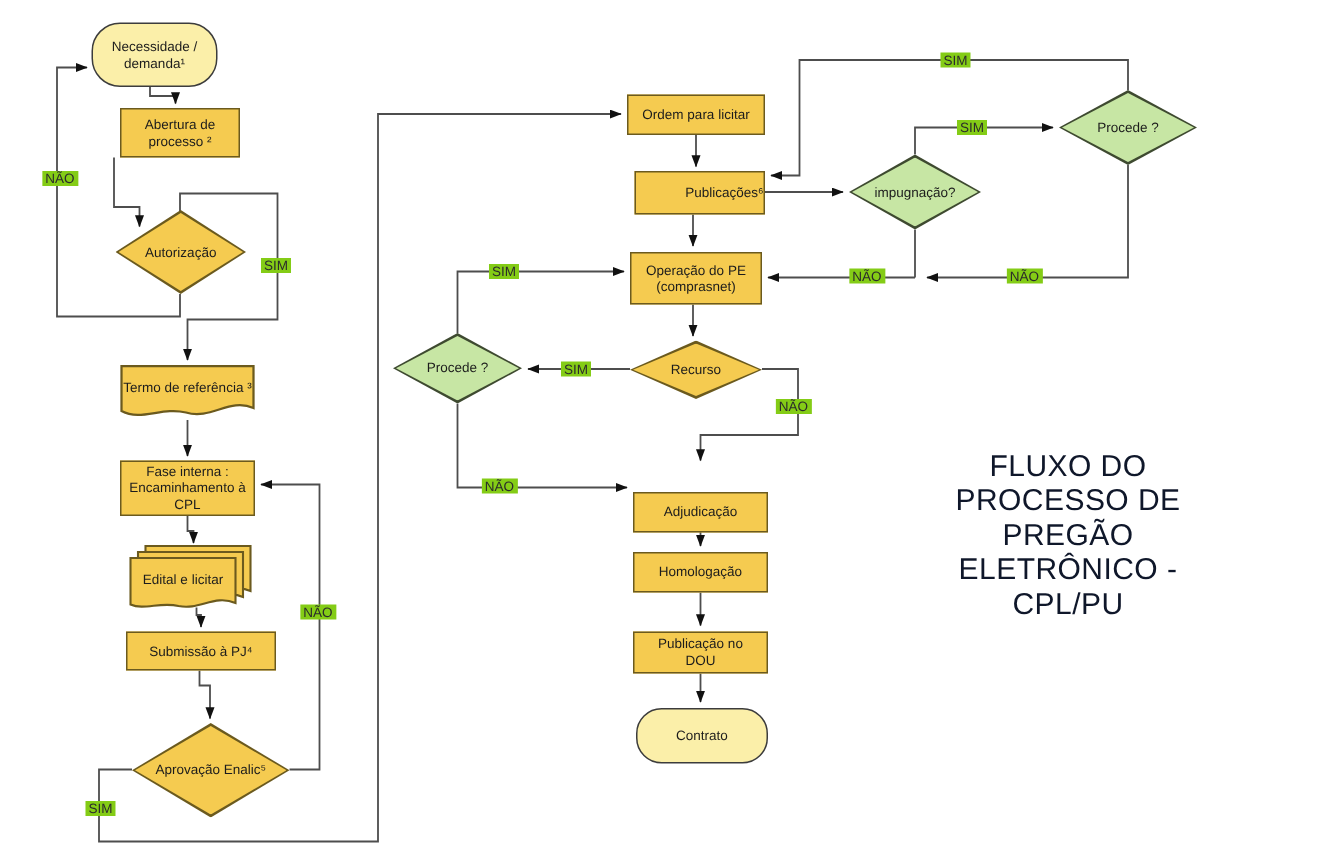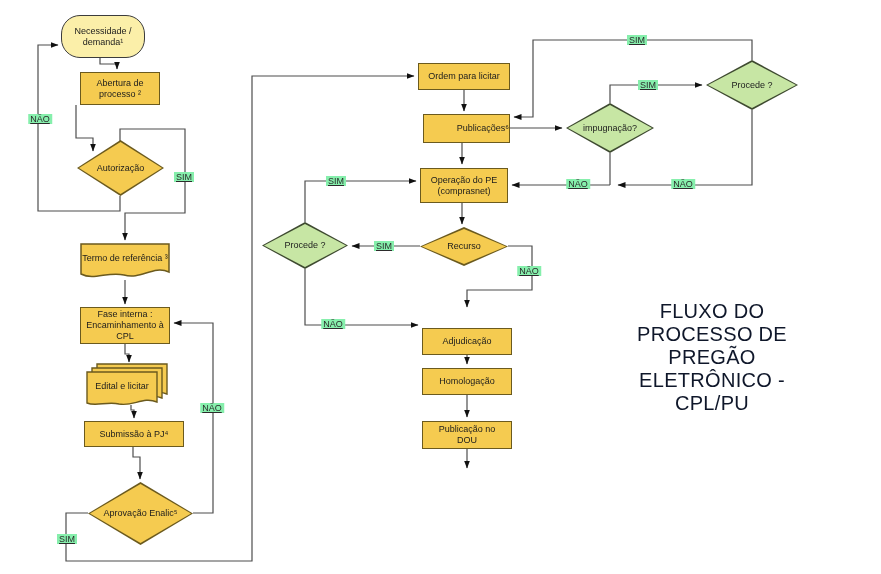--- a/index.html
+++ b/index.html
@@ -21,21 +21,21 @@
   .d-fill{inset:2px;}
   .diamond.yellow .d-bg{background:#6B5A1E;}
   .diamond.yellow .d-fill{background:#F5CB50;}
   .diamond.green .d-bg{background:#3e4a30;}
   .diamond.green .d-fill{background:#C7E6A4;}
   .d-label{position:relative;z-index:2;}
   .docshape{display:block;}
   .doc-label{position:absolute;display:flex;align-items:center;justify-content:center;text-align:center;}
   .elabel{
     position:absolute;z-index:3;transform:translate(-50%,-50%);
-    background:#86efac;padding:0 2px;font-size:9px;color:#2b2b2b;line-height:10px;text-decoration:underline;
+    background:#84cc16;padding:0 2px;font-size:9px;color:#2b2b2b;line-height:10px;
   }
   .title{
     position:absolute;z-index:2;text-align:center;color:#0f172a;
     font-size:20px;line-height:23px;letter-spacing:0.3px;font-weight:400;
   }
 </style>
 </head>
 <body>
 
 <div class="stage">
@@ -147,20 +147,23 @@
   </div>
 
   <div class="node rect" style="left:422px;top:368px;width:90px;height:27px;">
     <span>Homologação</span>
   </div>
 
   <div class="node rect" style="left:422px;top:421px;width:90px;height:28px;padding:0 10px;">
     <span>Publicação no DOU</span>
   </div>
 
+  <div class="node terminator" style="left:424px;top:472px;width:88px;height:37px;">
+    <span>Contrato</span>
+  </div>
 
   <div class="node diamond green" style="left:566px;top:103px;width:88px;height:50px;">
     <div class="d-bg"></div>
     <div class="d-fill"></div>
     <span class="d-label">impugnação?</span>
   </div>
 
   <div class="node diamond green" style="left:706px;top:60px;width:92px;height:50px;">
     <div class="d-bg"></div>
     <div class="d-fill"></div>

